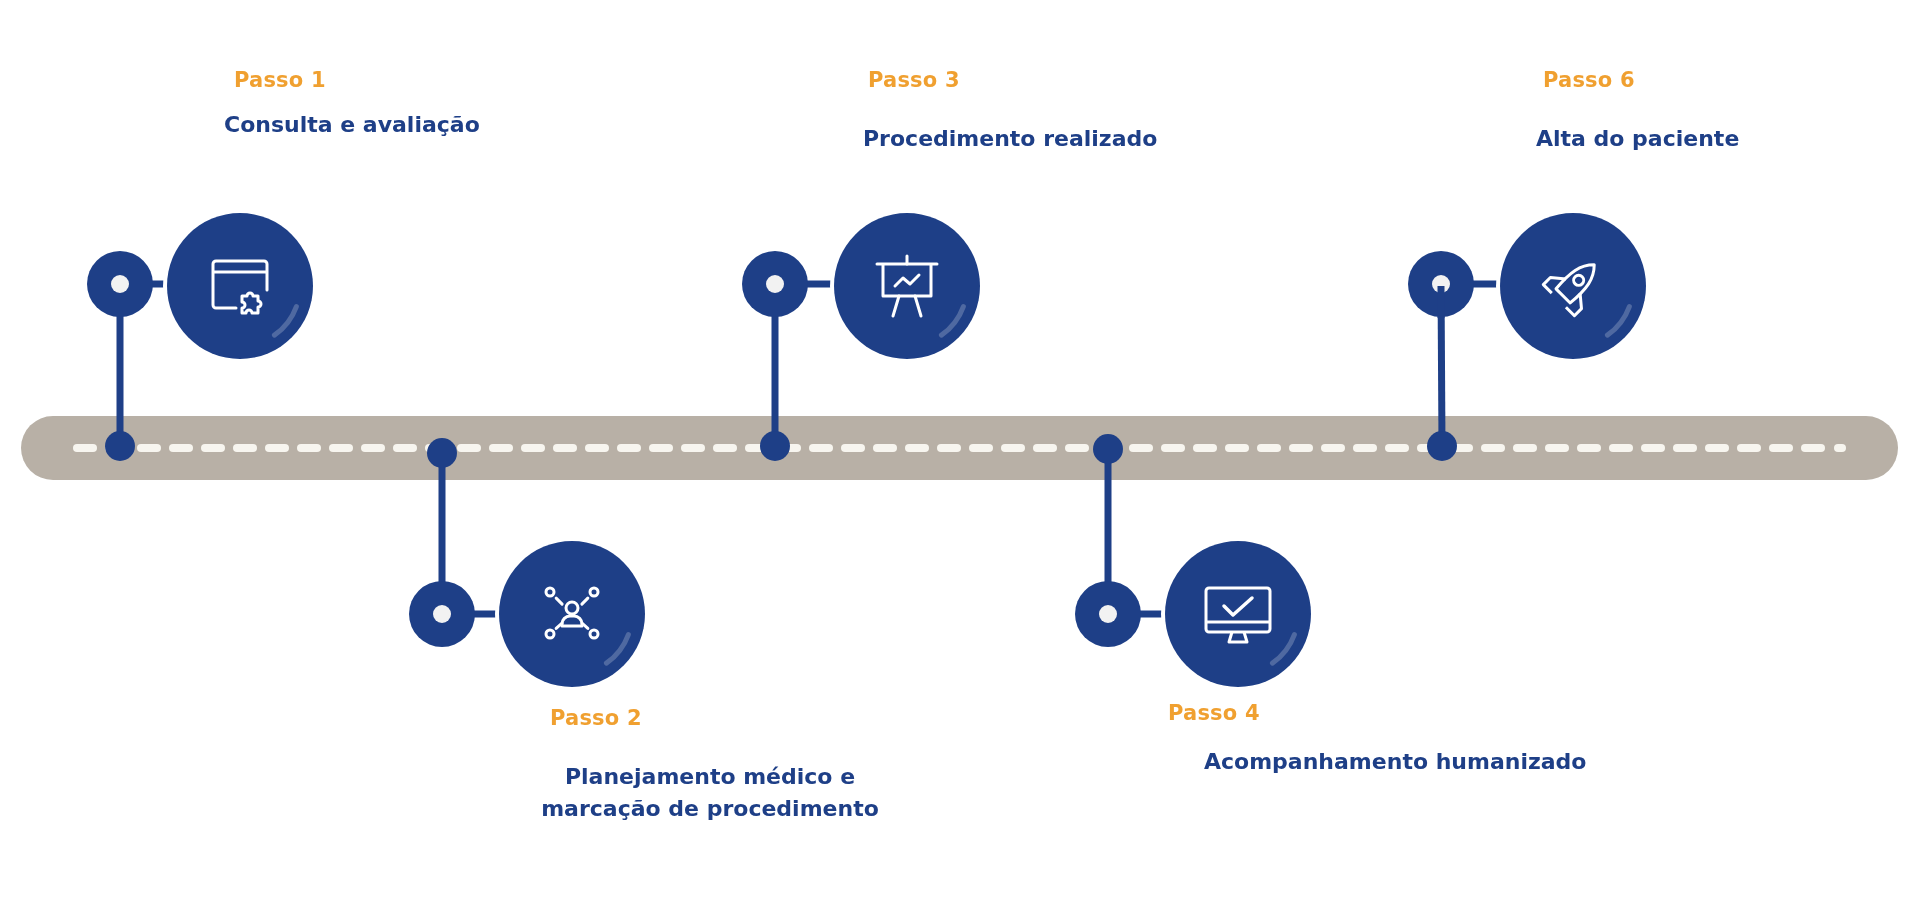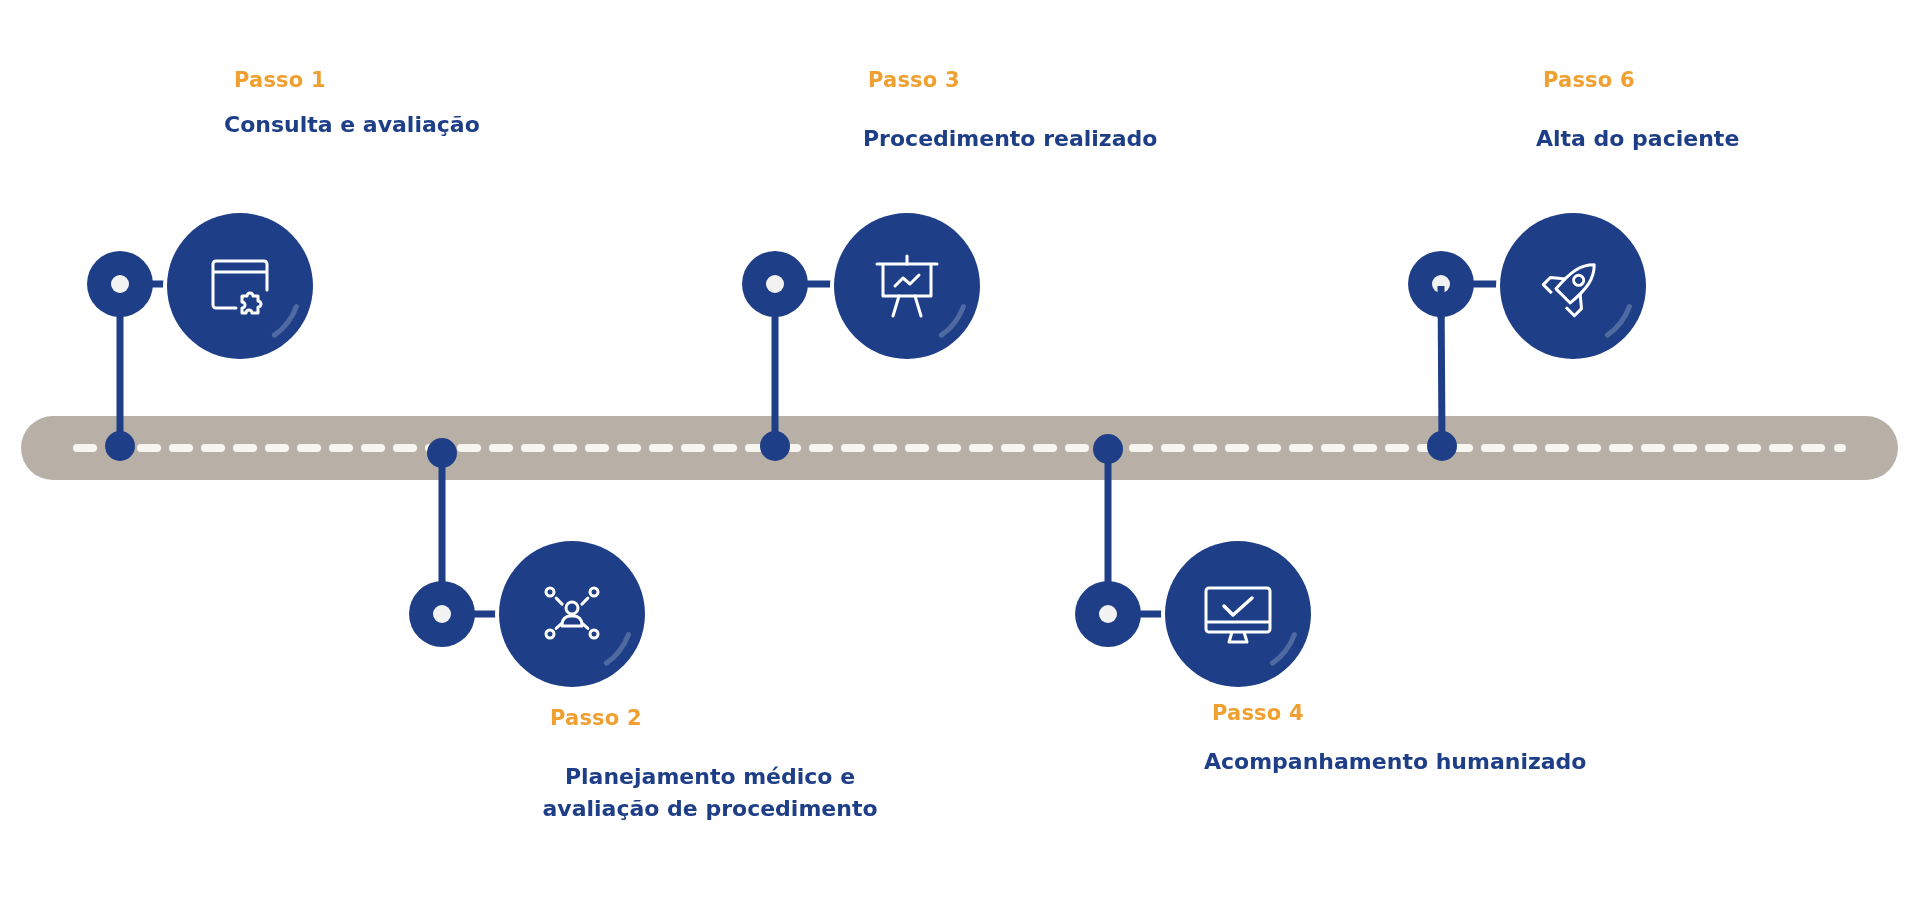--- a/index.html
+++ b/index.html
@@ -168,24 +168,24 @@
         </g>
       </g>
   </svg>
 
   <div class="step-title" style="left:234px; top:68px;">Passo 1</div>
   <div class="step-desc" style="left:224px; top:109px;">Consulta e avaliação</div>
 
   <div class="step-title" style="left:550px; top:706px;">Passo 2</div>
   <div class="step-desc" style="left:540px; top:761px; width:340px;">
     <div>Planejamento médico e</div>
-    <div>avaliação de procedimento</div>
+    <div>marcação de procedimento</div>
   </div>
 
   <div class="step-title" style="left:868px; top:68px;">Passo 3</div>
   <div class="step-desc" style="left:863px; top:123px;text-align:right;">Procedimento realizado</div>
 
-  <div class="step-title" style="left:1212px; top:701px;">Passo 4</div>
+  <div class="step-title" style="left:1168px; top:701px;">Passo 4</div>
   <div class="step-desc" style="left:1204px; top:746px;">Acompanhamento humanizado</div>
 
   <div class="step-title" style="left:1543px; top:68px;">Passo 6</div>
   <div class="step-desc" style="left:1536px; top:123px;">Alta do paciente</div>
 </div>
 
 </body></html>

